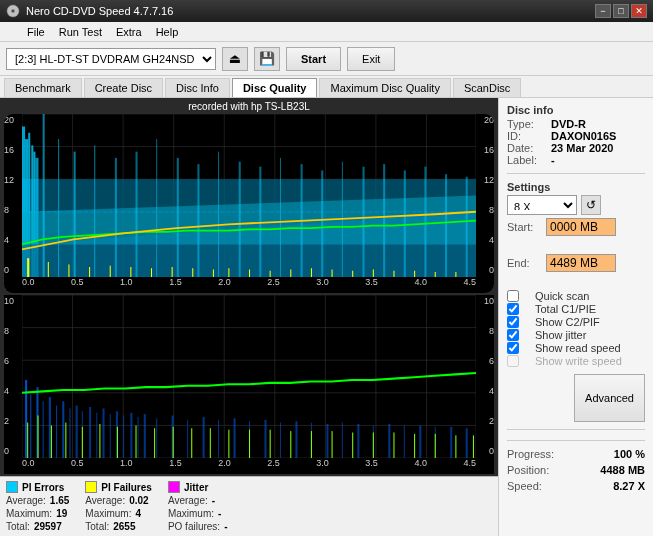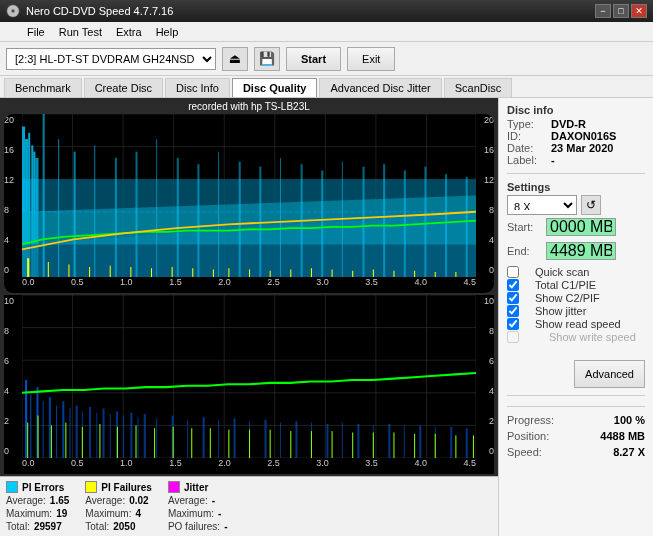--- a/index.html
+++ b/index.html
@@ -261,54 +261,54 @@
       align-items: center;
       justify-content: center;
       cursor: pointer;
       font-size: 12px;
     }
 
     .input-row {
       display: flex;
       align-items: center;
       gap: 4px;
-      margin-bottom: 6px;
+      margin-bottom: 18px;
     }
     .input-label { color: #555; min-width: 35px; font-size: 11px; }
     input.small-input {
       width: 70px;
       height: 18px;
-      font-size: 16px;
+      font-size: 12px;
       border: 1px solid #999;
       padding: 0 3px;
-      background: #86efac;
+      background: #fdba74;
     }
 
     .checkbox-row {
       display: flex;
       align-items: center;
       gap: 16px;
       margin-bottom: 1px;
     }
     .checkbox-row input[type="checkbox"] {
       width: 12px;
       height: 12px;
       margin: 0;
     }
     .checkbox-label { font-size: 11px; color: #333; }
-    .checkbox-label.disabled { color: #aaa; margin-left: 14px; }
+    .checkbox-label.disabled { color: #aaa; }
 
     #advanced-btn {
       background: linear-gradient(to bottom, #f5f5f5, #e0e0e0);
       border: 1px solid #aaa;
-      padding: 7px 10px;
+      padding: 17px 10px;
       font-size: 11px;
       cursor: pointer;
       align-self: flex-end;
-      margin-top: 12px;
+      margin-top: 2px;
     }
 
     .quality-row {
       display: flex;
       align-items: center;
       justify-content: space-between;
       margin-top: 3px;
     }
     .quality-label { font-size: 11px; color: #333; }
     .quality-value { font-size: 13px; font-weight: bold; color: #000; }
@@ -362,21 +362,21 @@
   <div class="toolbar-icon-btn" title="Save">💾</div>
   <button class="start-btn" id="start-btn" style="height:24px;padding:0 14px;background:linear-gradient(to bottom,#f5f5f5,#e0e0e0);border:1px solid #aaa;font-size:11px;cursor:pointer;font-weight:bold;">Start</button>
   <button id="exit-btn" style="height:24px;padding:0 14px;background:linear-gradient(to bottom,#f5f5f5,#e0e0e0);border:1px solid #aaa;font-size:11px;cursor:pointer;">Exit</button>
 </div>
 
 <div id="tabs">
   <div class="tab">Benchmark</div>
   <div class="tab">Create Disc</div>
   <div class="tab">Disc Info</div>
   <div class="tab active">Disc Quality</div>
-  <div class="tab">Advanced Disc Jitter</div>
+  <div class="tab">Maximum Disc Quality</div>
   <div class="tab">ScanDisc</div>
 </div>
 
 <div id="main">
 
   <div style="flex:1; display:flex; flex-direction:column; background:#2a2a2a; overflow:hidden;">
 
     <div style="background:#2a2a2a; padding:2px 4px; text-align:center;">
       <span style="color:white;font-size:10px;">recorded with hp    TS-LB23L</span>
     </div>
@@ -657,21 +657,21 @@
         <div class="legend-row">
           <span class="legend-label">Average:</span>
           <span class="legend-value">0.02</span>
         </div>
         <div class="legend-row">
           <span class="legend-label">Maximum:</span>
           <span class="legend-value">4</span>
         </div>
         <div class="legend-row">
           <span class="legend-label">Total:</span>
-          <span class="legend-value">2050</span>
+          <span class="legend-value">2655</span>
         </div>
       </div>
 
       <div class="legend-col">
         <div class="legend-title">
           <span style="display:inline-block;width:12px;height:12px;background:#ff00ff;border:1px solid #888;"></span>
           <span style="font-weight:bold;">Jitter</span>
         </div>
         <div class="legend-row">
           <span class="legend-label">Average:</span>

